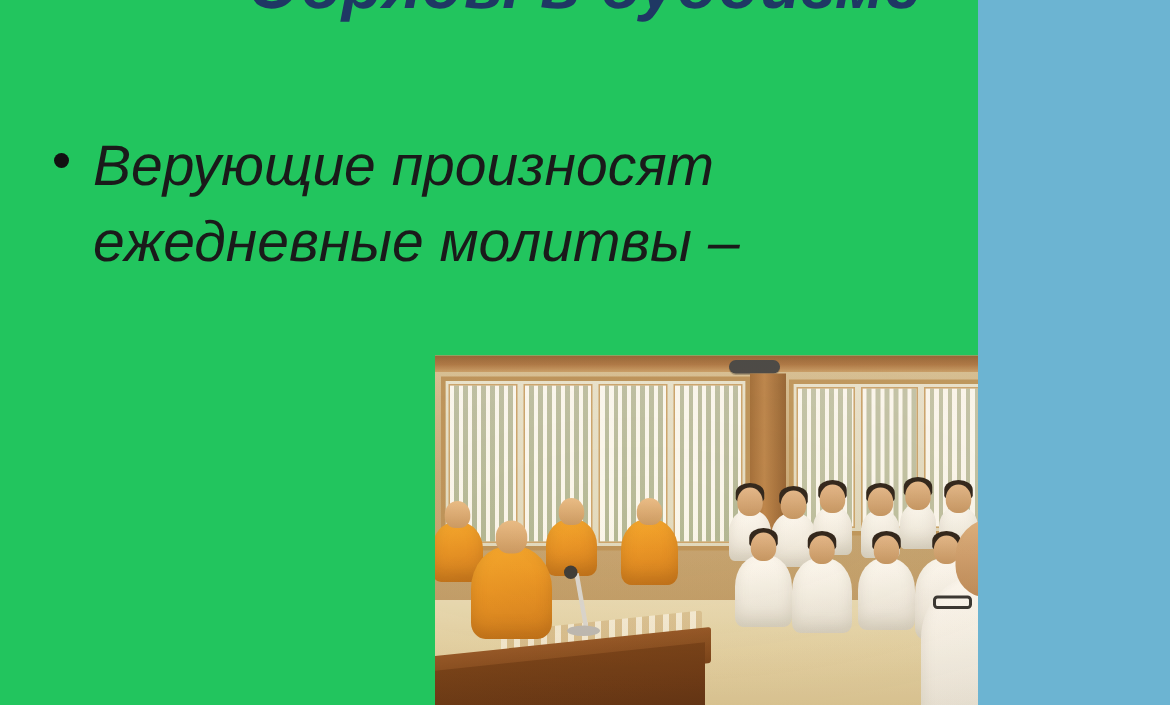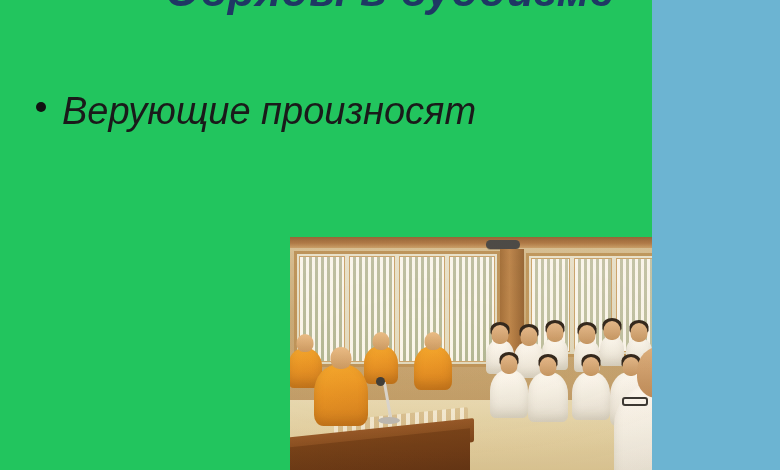--- a/index.html
+++ b/index.html
@@ -369,20 +369,21 @@
 
 <div class="slide">
 
   <div class="slide-title">Обряды в буддизме</div>
 
   <div class="body-block">
     <div class="bullet-row">
       <span class="bullet-dot"><i></i></span>
       <span class="bullet-text">
         <span class="ln l1">Верующие произносят</span>
+        <span class="ln l2">ежедневные молитвы –</span>
       </span>
     </div>
   </div>
 
   <div class="photo">
     <div class="photo-scene">
 
       <div class="wall"></div>
       <div class="ceiling-trim"></div>
       <div class="projector"></div>

